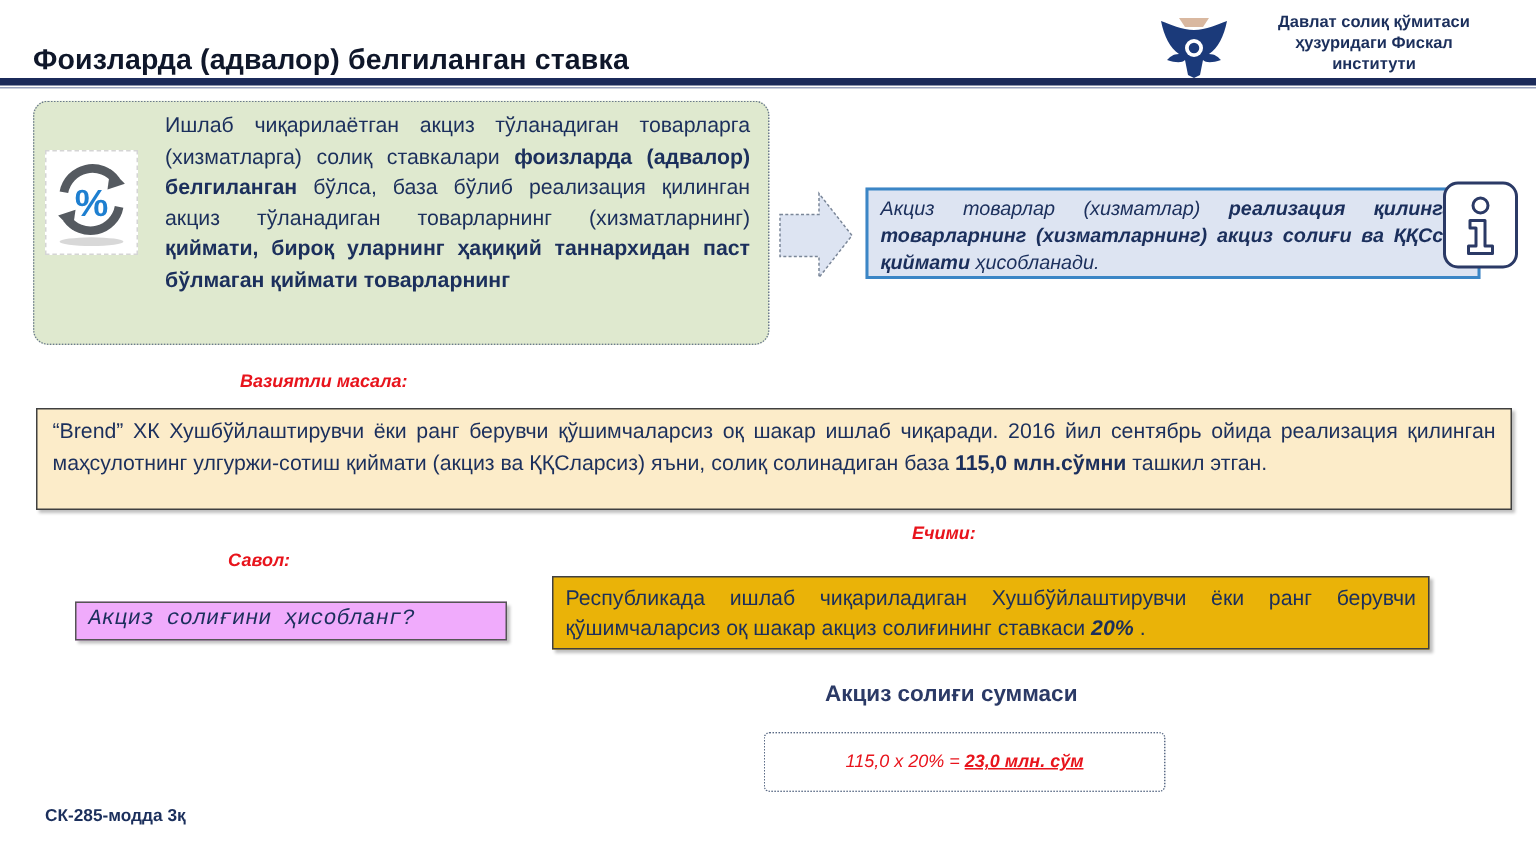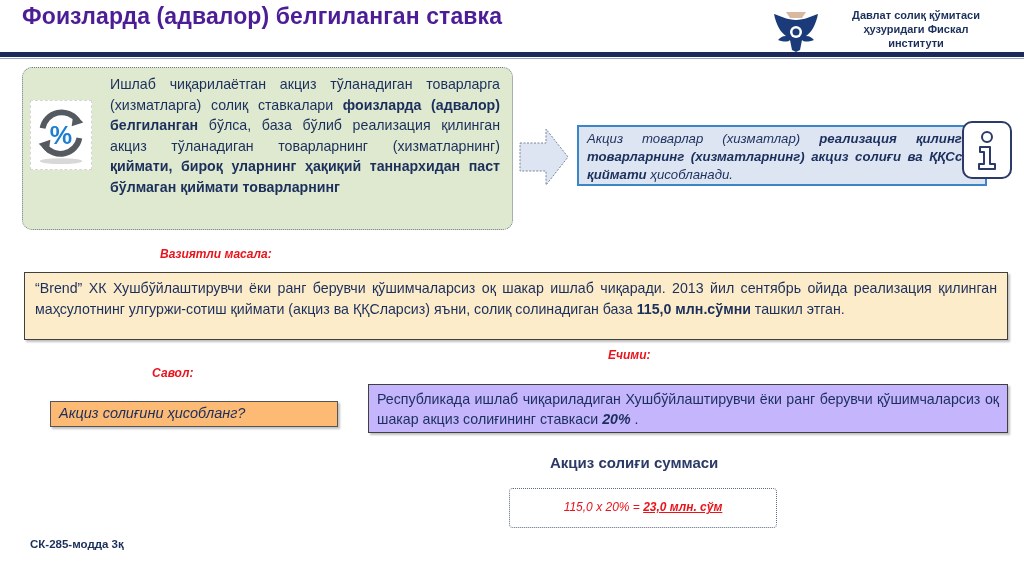--- a/index.html
+++ b/index.html
@@ -1,21 +1,21 @@
 <!DOCTYPE html>
 <html><head>
 <meta charset="utf-8">
 <style>
   * { box-sizing: border-box; margin: 0; padding: 0; }
   html, body { width: 1024px; height: 576px; background: #ffffff; overflow: hidden; }
   body { position: relative; font-family: "Liberation Sans", sans-serif; color: #1a1a1a; }
 
   .title {
-    position: absolute; left: 22px; top: 3px;
-    font-size: 23px; font-weight: bold; color: #4c1d95; letter-spacing: 0.1px;
+    position: absolute; left: 22px; top: 30px;
+    font-size: 19px; font-weight: bold; color: #0f172a; letter-spacing: 0.1px;
   }
   .header-rule {
     position: absolute; left: 0; top: 52px; width: 1024px; height: 5px; background: #1b2a5a;
   }
   .header-rule-thin {
     position: absolute; left: 0; top: 58px; width: 1024px; height: 1px; background: #9aa4bf;
   }
   .logo {
     position: absolute; left: 772px; top: 10px; width: 48px; height: 44px;
   }
@@ -57,27 +57,28 @@
   .problem-box {
     position: absolute; left: 24px; top: 272px; width: 984px; height: 68px;
     background: #fcecc9; border: 1.5px solid #404040; padding: 5px 10px;
     font-size: 14.2px; line-height: 20.5px; color: #1b2f5c; text-align: justify;
     box-shadow: 2px 2px 2px rgba(0,0,0,0.25);
   }
   .problem-box b { font-weight: bold; }
 
   .question-box {
     position: absolute; left: 50px; top: 401px; width: 288px; height: 26px;
-    background: #fdba74; border: 1.5px solid #555555; padding: 3px 8px;
+    background: #f0abfc; border: 1.5px solid #555555; padding: 3px 8px;
     font-size: 14.5px; font-style: italic; color: #1b2f5c;
     box-shadow: 2px 2px 2px rgba(0,0,0,0.25);
+    font-family: Liberation Mono, monospace;
   }
   .solution-box {
-    position: absolute; left: 368px; top: 384px; width: 640px; height: 49px;
-    background: #c4b5fd; border: 1.5px solid #404040; padding: 4px 8px;
+    position: absolute; left: 368px; top: 384px; width: 585px; height: 49px;
+    background: #eab308; border: 1.5px solid #404040; padding: 4px 8px;
     font-size: 14.2px; line-height: 20px; color: #1b2f5c; text-align: justify;
     box-shadow: 2px 2px 2px rgba(0,0,0,0.25);
   }
   .solution-box b { font-weight: bold; font-style: italic; }
 
   .sum-title {
     position: absolute; left: 550px; top: 454px;
     font-size: 15px; font-weight: bold; color: #2b3a66;
   }
   .formula-box {
@@ -131,21 +132,21 @@
   <span>Акциз товарлар (хизматлар) </span><b>реализация қилинган товарларнинг (хизматларнинг) акциз солиғи ва ҚҚСсиз қиймати</b><span> ҳисобланади.</span>
 </div>
 <svg class="info-icon" viewBox="0 0 52 60">
   <rect x="2" y="2" width="48" height="56" rx="9" fill="#ffffff" stroke="#2b3a66" stroke-width="2"></rect>
   <circle cx="26" cy="17" r="5" fill="none" stroke="#2b3a66" stroke-width="2"></circle>
   <path d="M19 27 L29 27 L29 44 L34 44 L34 49 L18 49 L18 44 L23 44 L23 32 L19 32 Z" fill="none" stroke="#2b3a66" stroke-width="2" stroke-linejoin="round"></path>
 </svg>
 
 <div class="section-label" style="left:160px; top:247px;">Вазиятли масала:</div>
 <div class="problem-box">
-  <span>“Brend” ХК Хушбўйлаштирувчи ёки ранг берувчи қўшимчаларсиз оқ шакар ишлаб чиқаради. 2013 йил сентябрь ойида реализация қилинган маҳсулотнинг улгуржи-сотиш қиймати (акциз ва ҚҚСларсиз) яъни, солиқ солинадиган база </span><b>115,0 млн.сўмни</b><span> ташкил этган.</span>
+  <span>“Brend” ХК Хушбўйлаштирувчи ёки ранг берувчи қўшимчаларсиз оқ шакар ишлаб чиқаради. 2016 йил сентябрь ойида реализация қилинган маҳсулотнинг улгуржи-сотиш қиймати (акциз ва ҚҚСларсиз) яъни, солиқ солинадиган база </span><b>115,0 млн.сўмни</b><span> ташкил этган.</span>
 </div>
 
 <div class="section-label" style="left:152px; top:366px;">Савол:</div>
 <div class="question-box">Акциз солиғини ҳисобланг?</div>
 
 <div class="section-label" style="left:608px; top:348px;">Ечими:</div>
 <div class="solution-box">
   <span>Республикада ишлаб чиқариладиган Хушбўйлаштирувчи ёки ранг берувчи қўшимчаларсиз оқ шакар акциз солиғининг ставкаси </span><b>20%</b><span> .</span>
 </div>
 

